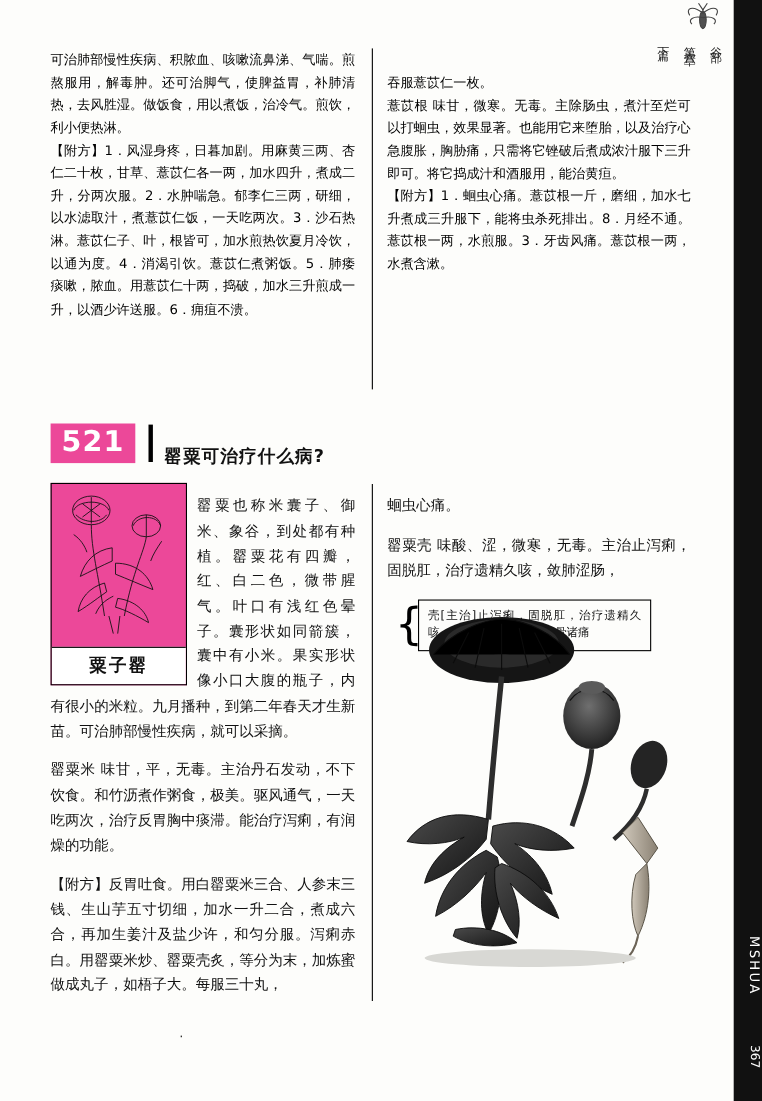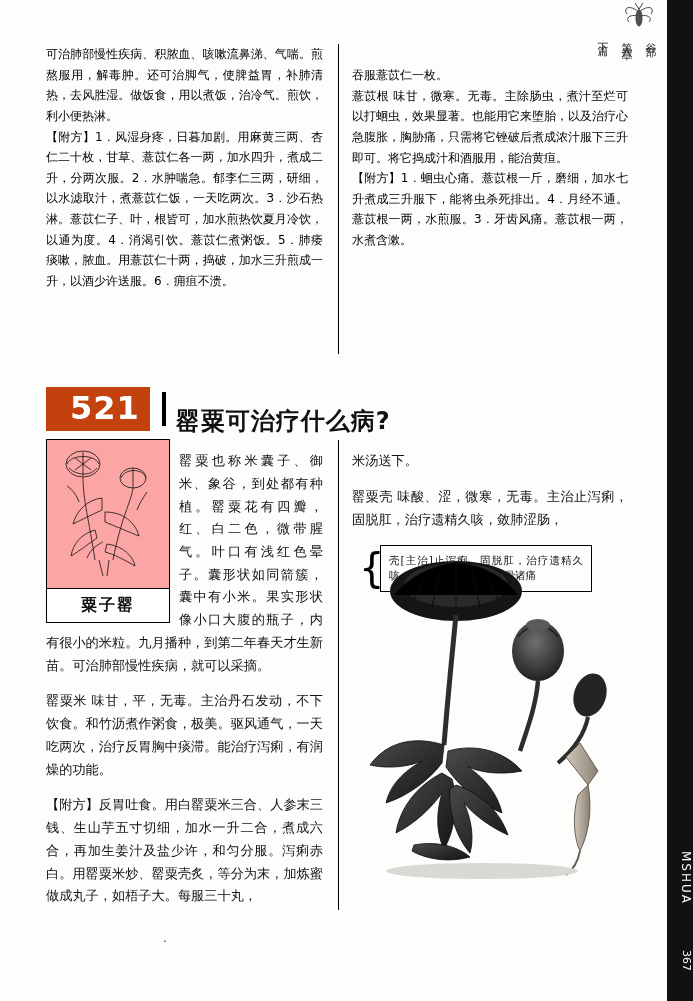--- a/index.html
+++ b/index.html
@@ -83,46 +83,46 @@
     width:1px;height:470px;
     background:#000;
   }
   
   .section{
     position:absolute;
     left:46px;top:380px;width:582px;
     display:flex;align-items:center;gap:10px;
   }
   .section .num{
-    background:#c2410c;color:#fff;
+    background:#ec4899;color:#fff;
     font-weight:bold;
-    font-size:32px;
-    padding:2px 10px 4px 24px;
+    font-size:26px;
+    padding:2px 10px 4px 10px;
     letter-spacing:1px;
     font-family:"DejaVu Sans","Liberation Sans",sans-serif;
   }
   .section .bar{
     width:4px;height:34px;background:#000;margin-left:2px;
   }
   .section .title{
-    font-size:24px;font-weight:bold;letter-spacing:1px;margin-top:25px;
+    font-size:16px;font-weight:bold;letter-spacing:1px;margin-top:25px;
   }
   
   .lower-left{
     position:absolute;
     left:46px;top:437px;width:277px;
     font-size:13.2px;line-height:1.72;text-align:justify;
   }
   .wrapfig{
     float:left;
     width:122px;height:182px;
     margin:2px 9px 4px 0;
     border:1.5px solid #000;
     position:relative;
-    background:#fca5a5;
+    background:#ec4899;
     overflow:hidden;
   }
   .wrapfig .cap{
     position:absolute;left:0;bottom:0;width:100%;
     text-align:center;font-size:16px;font-weight:bold;
     letter-spacing:2px;
     background:#fff;
     border-top:1.5px solid #000;
     padding:2px 0 3px 0;
     box-sizing:border-box;
@@ -196,21 +196,21 @@
   <div class="divider"></div>
 
   <div class="col col-left">
     <p>可治肺部慢性疾病、积脓血、咳嗽流鼻涕、气喘。煎熬服用，解毒肿。还可治脚气，使脾益胃，补肺清热，去风胜湿。做饭食，用以煮饭，治冷气。煎饮，利小便热淋。</p>
     <p>【附方】1．风湿身疼，日暮加剧。用麻黄三两、杏仁二十枚，甘草、薏苡仁各一两，加水四升，煮成二升，分两次服。2．水肿喘急。郁李仁三两，研细，以水滤取汁，煮薏苡仁饭，一天吃两次。3．沙石热淋。薏苡仁子、叶，根皆可，加水煎热饮夏月冷饮，以通为度。4．消渴引饮。薏苡仁煮粥饭。5．肺痿痰嗽，脓血。用薏苡仁十两，捣破，加水三升煎成一升，以酒少许送服。6．痈疽不溃。</p>
   </div>
 
   <div class="col col-right">
     <p>吞服薏苡仁一枚。</p>
     <p>薏苡根 味甘，微寒。无毒。主除肠虫，煮汁至烂可以打蛔虫，效果显著。也能用它来堕胎，以及治疗心急腹胀，胸胁痛，只需将它锉破后煮成浓汁服下三升即可。将它捣成汁和酒服用，能治黄疸。</p>
-    <p>【附方】1．蛔虫心痛。薏苡根一斤，磨细，加水七升煮成三升服下，能将虫杀死排出。4．月经不通。薏苡根一两，水煎服。3．牙齿风痛。薏苡根一两，水煮含漱。</p>
+    <p>【附方】1．蛔虫心痛。薏苡根一斤，磨细，加水七升煮成三升服下，能将虫杀死排出。8．月经不通。薏苡根一两，水煎服。3．牙齿风痛。薏苡根一两，水煮含漱。</p>
   </div>
 
   <div class="section">
     <div class="num">521</div>
     <div class="bar"></div>
     <div class="title">罂粟可治疗什么病?</div>
   </div>
 
   <div class="divider2"></div>
 
@@ -240,21 +240,21 @@
         </g>
       </svg>
       <div class="cap">粟子罂</div>
     </div>
     <p>罂粟也称米囊子、御米、象谷，到处都有种植。罂粟花有四瓣，红、白二色，微带腥气。叶口有浅红色晕子。囊形状如同箭簇，囊中有小米。果实形状像小口大腹的瓶子，内有很小的米粒。九月播种，到第二年春天才生新苗。可治肺部慢性疾病，就可以采摘。</p>
     <p>罂粟米 味甘，平，无毒。主治丹石发动，不下饮食。和竹沥煮作粥食，极美。驱风通气，一天吃两次，治疗反胃胸中痰滞。能治疗泻痢，有润燥的功能。</p>
     <p>【附方】反胃吐食。用白罂粟米三合、人参末三钱、生山芋五寸切细，加水一升二合，煮成六合，再加生姜汁及盐少许，和匀分服。泻痢赤白。用罂粟米炒、罂粟壳炙，等分为末，加炼蜜做成丸子，如梧子大。每服三十丸，</p>
   </div>
 
   <div class="lower-right">
-    <p>米汤送下。</p>
+    <p>蛔虫心痛。</p>
     <p>罂粟壳 味酸、涩，微寒，无毒。主治止泻痢，固脱肛，治疗遗精久咳，敛肺涩肠，</p>
     <div class="notebox">
       <span class="brace">{</span>
       <span>壳[主治]止泻痢，固脱肛，治疗遗精久咳，敛肺涩肠，止心腹筋骨诸痛</span>
     </div>
   </div>
 
   <div class="poppy">
     <svg viewBox="0 0 276 340" width="276" height="340">
       <defs>

